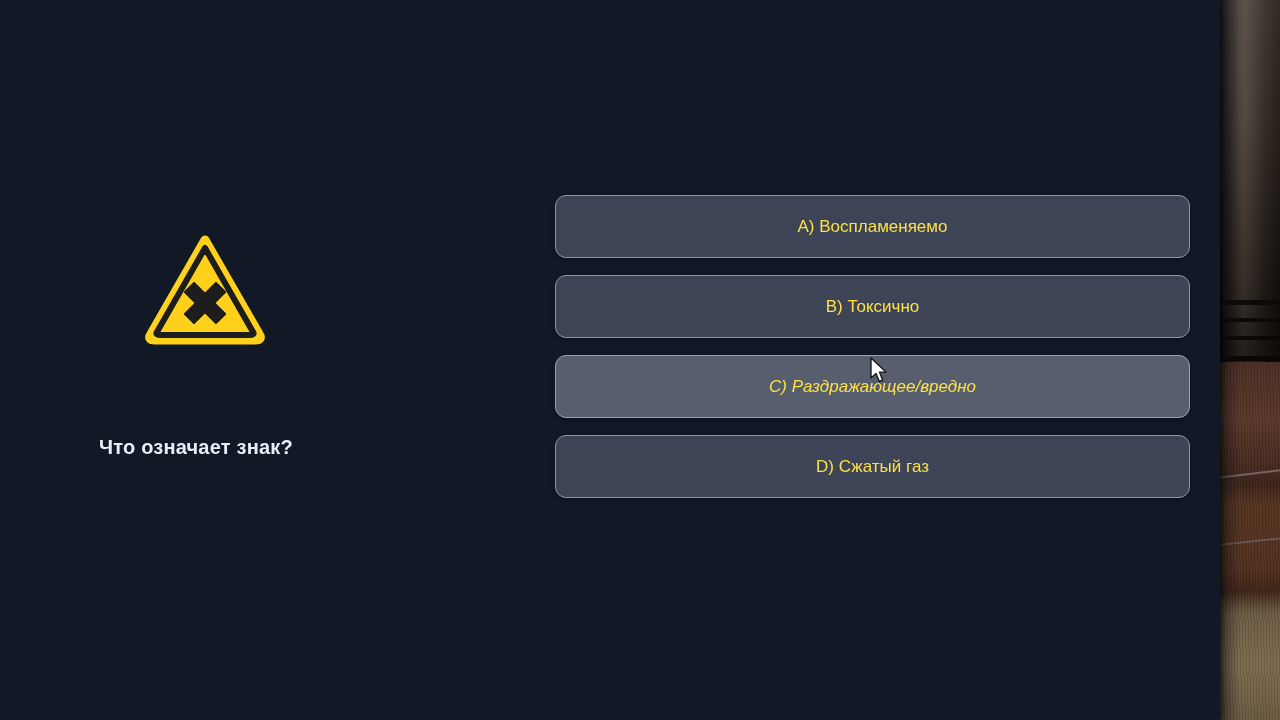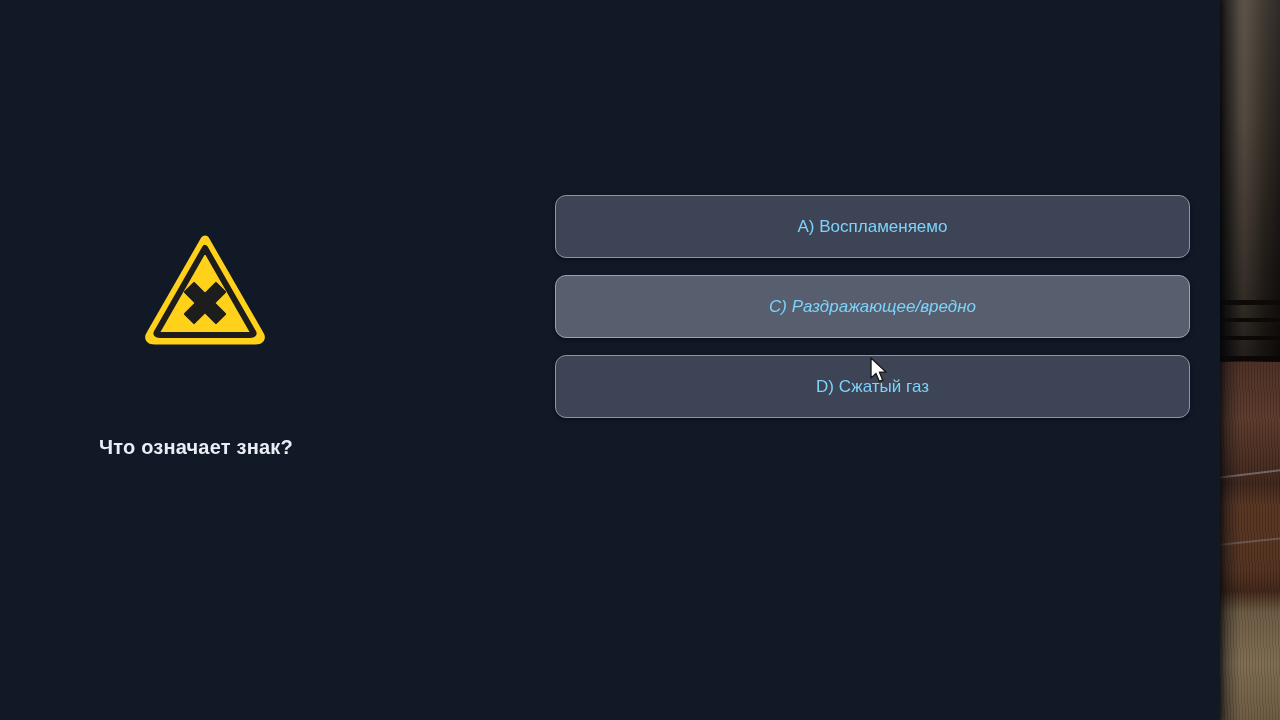--- a/index.html
+++ b/index.html
@@ -144,21 +144,21 @@
     display: flex;
     align-items: center;
     justify-content: center;
     box-sizing: border-box;
     width: 635px;
     height: 63px;
     margin-bottom: 17px;
     border: 1px solid #8c94a6;
     border-radius: 11px;
     background: #3d4455;
-    color: #7dd3fc;
+    color: #fde047;
     font-size: 17px;
     font-family: "Liberation Sans", sans-serif;
     text-align: center;
     cursor: pointer;
     box-shadow: 0 2px 4px rgba(0,0,0,0.35);
   }
   .answer-btn.hovered {
     background: #575f6e;
     border-color: #9aa2b2;
     font-style: italic;
@@ -210,20 +210,21 @@
             <rect x="52.5" y="46" width="15" height="46" rx="1" transform="rotate(-45 60 69)"></rect>
           </g>
         </svg>
       </div>
 
       <div class="question">Что означает знак?</div>
     </div>
 
     <div class="answers">
       <div class="answer-btn">A) Воспламеняемо</div>
+      <div class="answer-btn">B) Токсично</div>
       <div class="answer-btn hovered">C) Раздражающее/вредно</div>
       <div class="answer-btn">D) Сжатый газ</div>
     </div>
 
   </div>
 
   <div class="cursor">
     <svg width="20" height="28" viewBox="0 0 20 28" xmlns="http://www.w3.org/2000/svg">
       <path d="M2 1 L2 21 L7 16.5 L10.3 24.5 L13.7 23 L10.5 15.2 L17 15 Z" fill="#ffffff" stroke="#1a1a1a" stroke-width="1.4" stroke-linejoin="round"></path>
     </svg>

